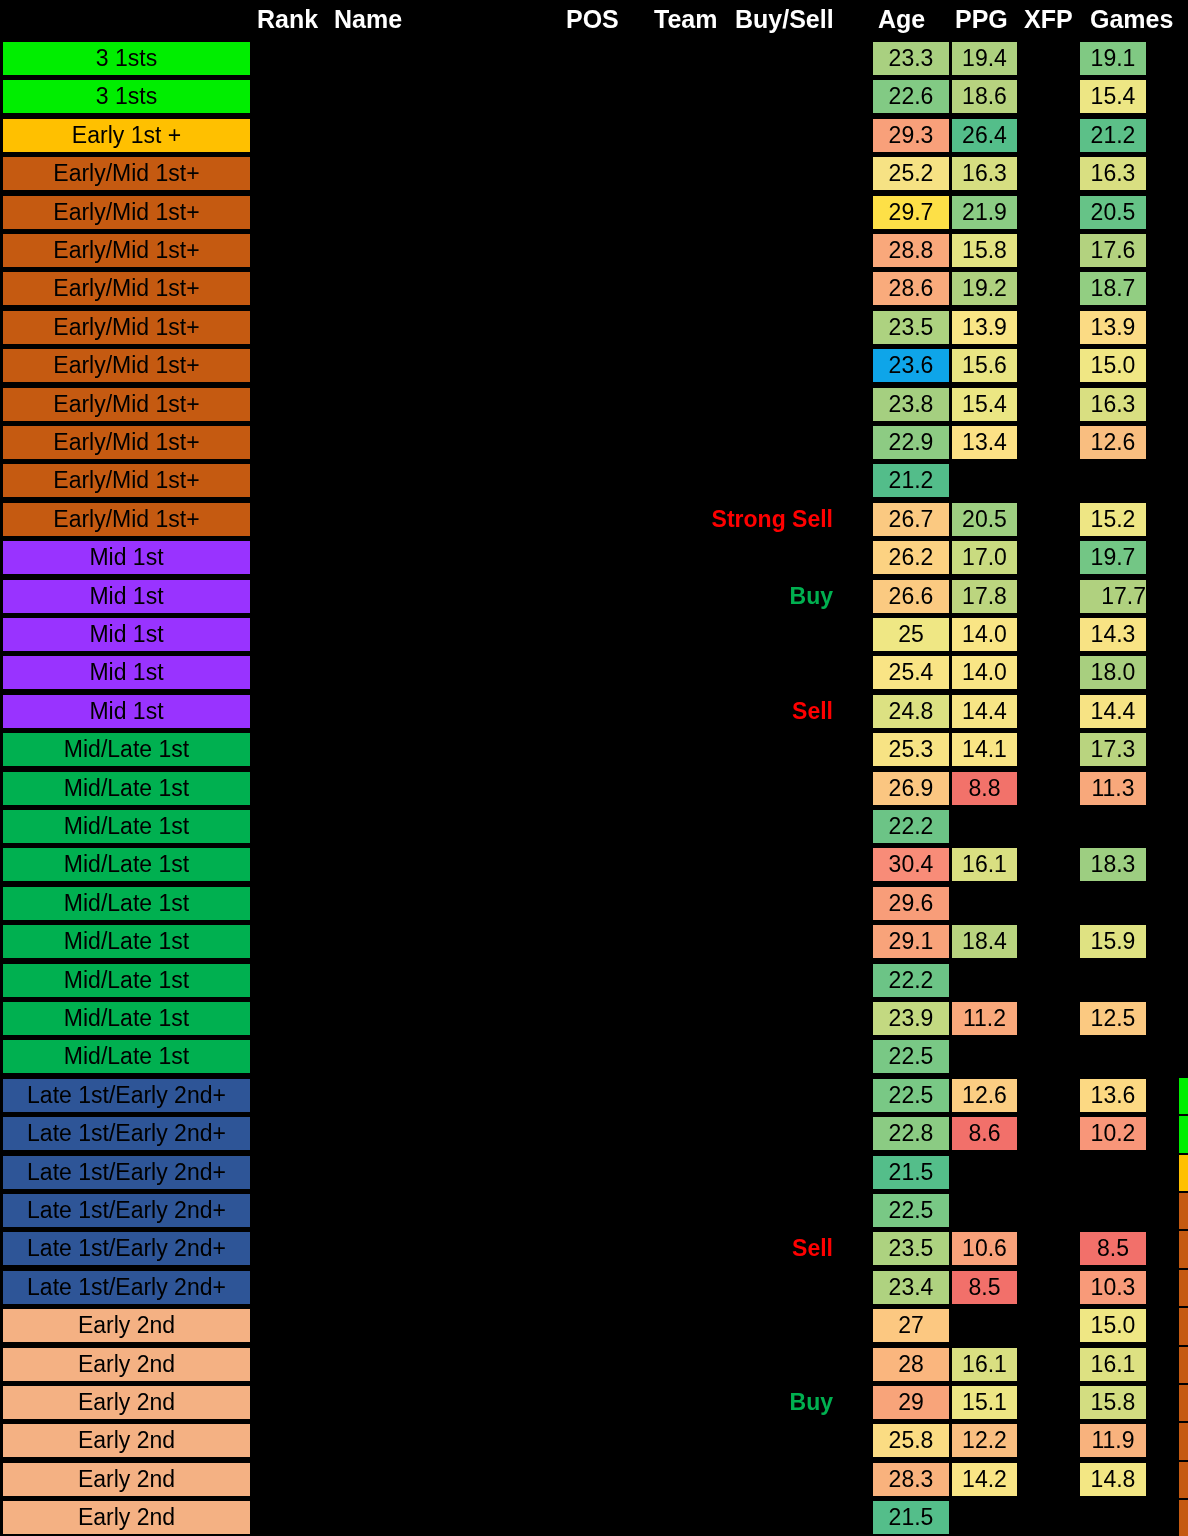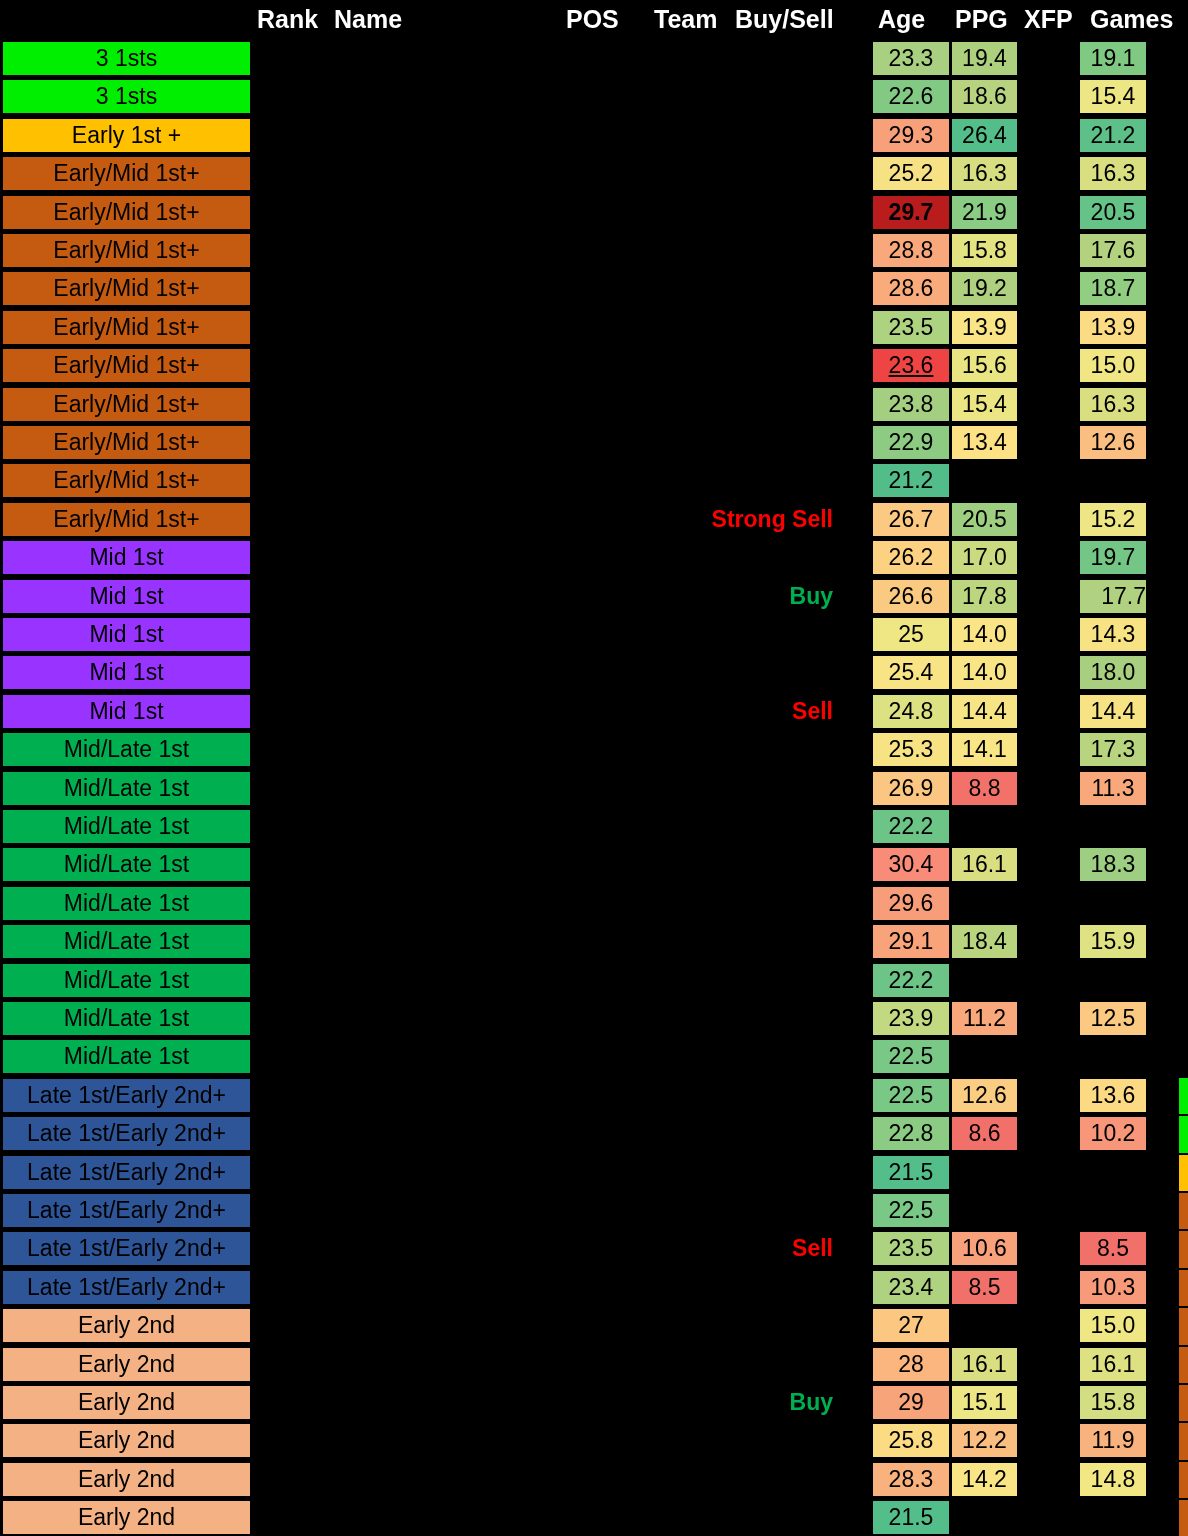--- a/index.html
+++ b/index.html
@@ -159,21 +159,21 @@
       <div class="row" style="top: 155.2px;">
         <div class="tier-cell" style="background: rgb(197, 90, 17);">Early/Mid 1st+</div>
         <div class="bs-cell" style="color: rgb(255, 0, 0);"></div>
         <div class="num-cell c-age" style="background: rgb(246, 226, 132);">25.2</div>
         <div class="num-cell c-ppg" style="background: rgb(214, 222, 129);">16.3</div>
         <div class="num-cell c-xfp" style="background: rgb(217, 223, 129);">16.3</div>
       </div>
       <div class="row" style="top: 193.6px;">
         <div class="tier-cell" style="background: rgb(197, 90, 17);">Early/Mid 1st+</div>
         <div class="bs-cell" style="color: rgb(255, 0, 0);"></div>
-        <div class="num-cell c-age" style="background: #b91c1c; font-weight: bold;">29.7</div>
+        <div class="num-cell c-age" style="background: #fde047;">29.7</div>
         <div class="num-cell c-ppg" style="background: rgb(139, 204, 132);">21.9</div>
         <div class="num-cell c-xfp" style="background: rgb(102, 195, 135);">20.5</div>
       </div>
       <div class="row" style="top: 232px;">
         <div class="tier-cell" style="background: rgb(197, 90, 17);">Early/Mid 1st+</div>
         <div class="bs-cell" style="color: rgb(255, 0, 0);"></div>
         <div class="num-cell c-age" style="background: rgb(249, 168, 123);">28.8</div>
         <div class="num-cell c-ppg" style="background: rgb(228, 227, 130);">15.8</div>
         <div class="num-cell c-xfp" style="background: rgb(179, 210, 127);">17.6</div>
       </div>
@@ -187,21 +187,21 @@
       <div class="row" style="top: 308.8px;">
         <div class="tier-cell" style="background: rgb(197, 90, 17);">Early/Mid 1st+</div>
         <div class="bs-cell" style="color: rgb(255, 0, 0);"></div>
         <div class="num-cell c-age" style="background: rgb(173, 210, 128);">23.5</div>
         <div class="num-cell c-ppg" style="background: rgb(249, 229, 133);">13.9</div>
         <div class="num-cell c-xfp" style="background: rgb(251, 219, 132);">13.9</div>
       </div>
       <div class="row" style="top: 347.2px;">
         <div class="tier-cell" style="background: rgb(197, 90, 17);">Early/Mid 1st+</div>
         <div class="bs-cell" style="color: rgb(255, 0, 0);"></div>
-        <div class="num-cell c-age" style="background: #ef4444; text-decoration: underline;">23.6</div>
+        <div class="num-cell c-age" style="background: #0ea5e9;">23.6</div>
         <div class="num-cell c-ppg" style="background: rgb(233, 229, 131);">15.6</div>
         <div class="num-cell c-xfp" style="background: rgb(240, 231, 132);">15.0</div>
       </div>
       <div class="row" style="top: 385.6px;">
         <div class="tier-cell" style="background: rgb(197, 90, 17);">Early/Mid 1st+</div>
         <div class="bs-cell" style="color: rgb(255, 0, 0);"></div>
         <div class="num-cell c-age" style="background: rgb(165, 207, 128);">23.8</div>
         <div class="num-cell c-ppg" style="background: rgb(235, 230, 131);">15.4</div>
         <div class="num-cell c-xfp" style="background: rgb(217, 223, 129);">16.3</div>
       </div>

